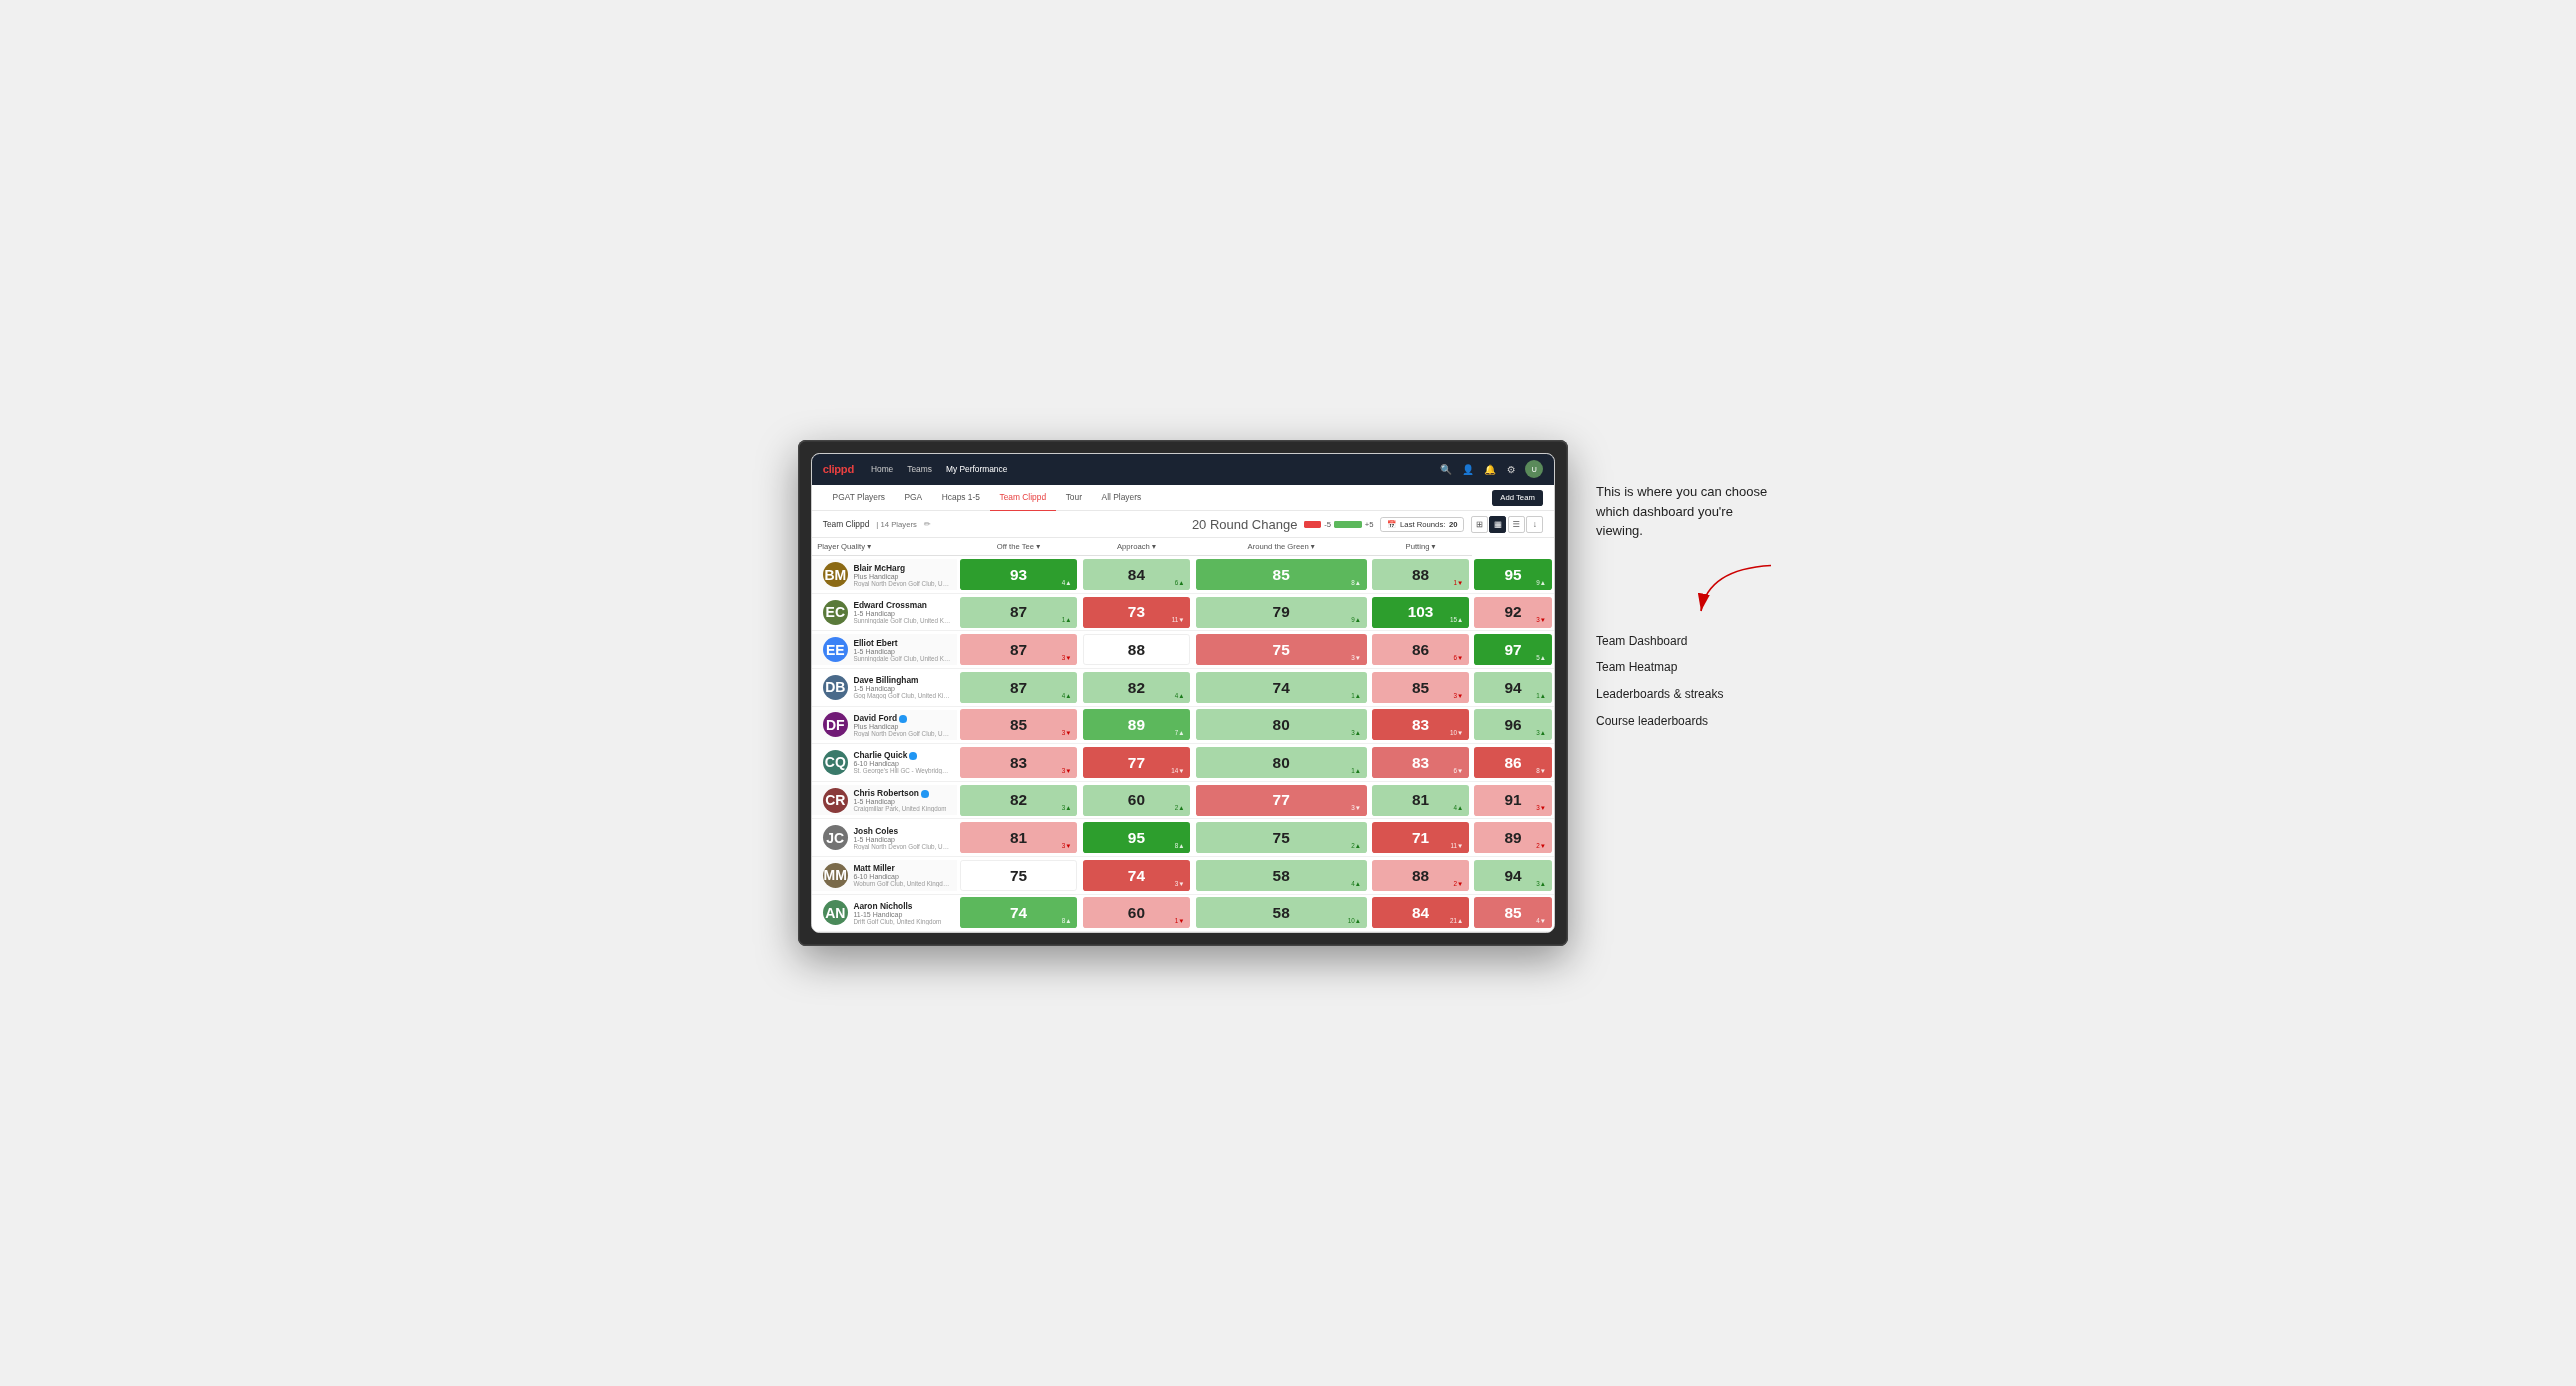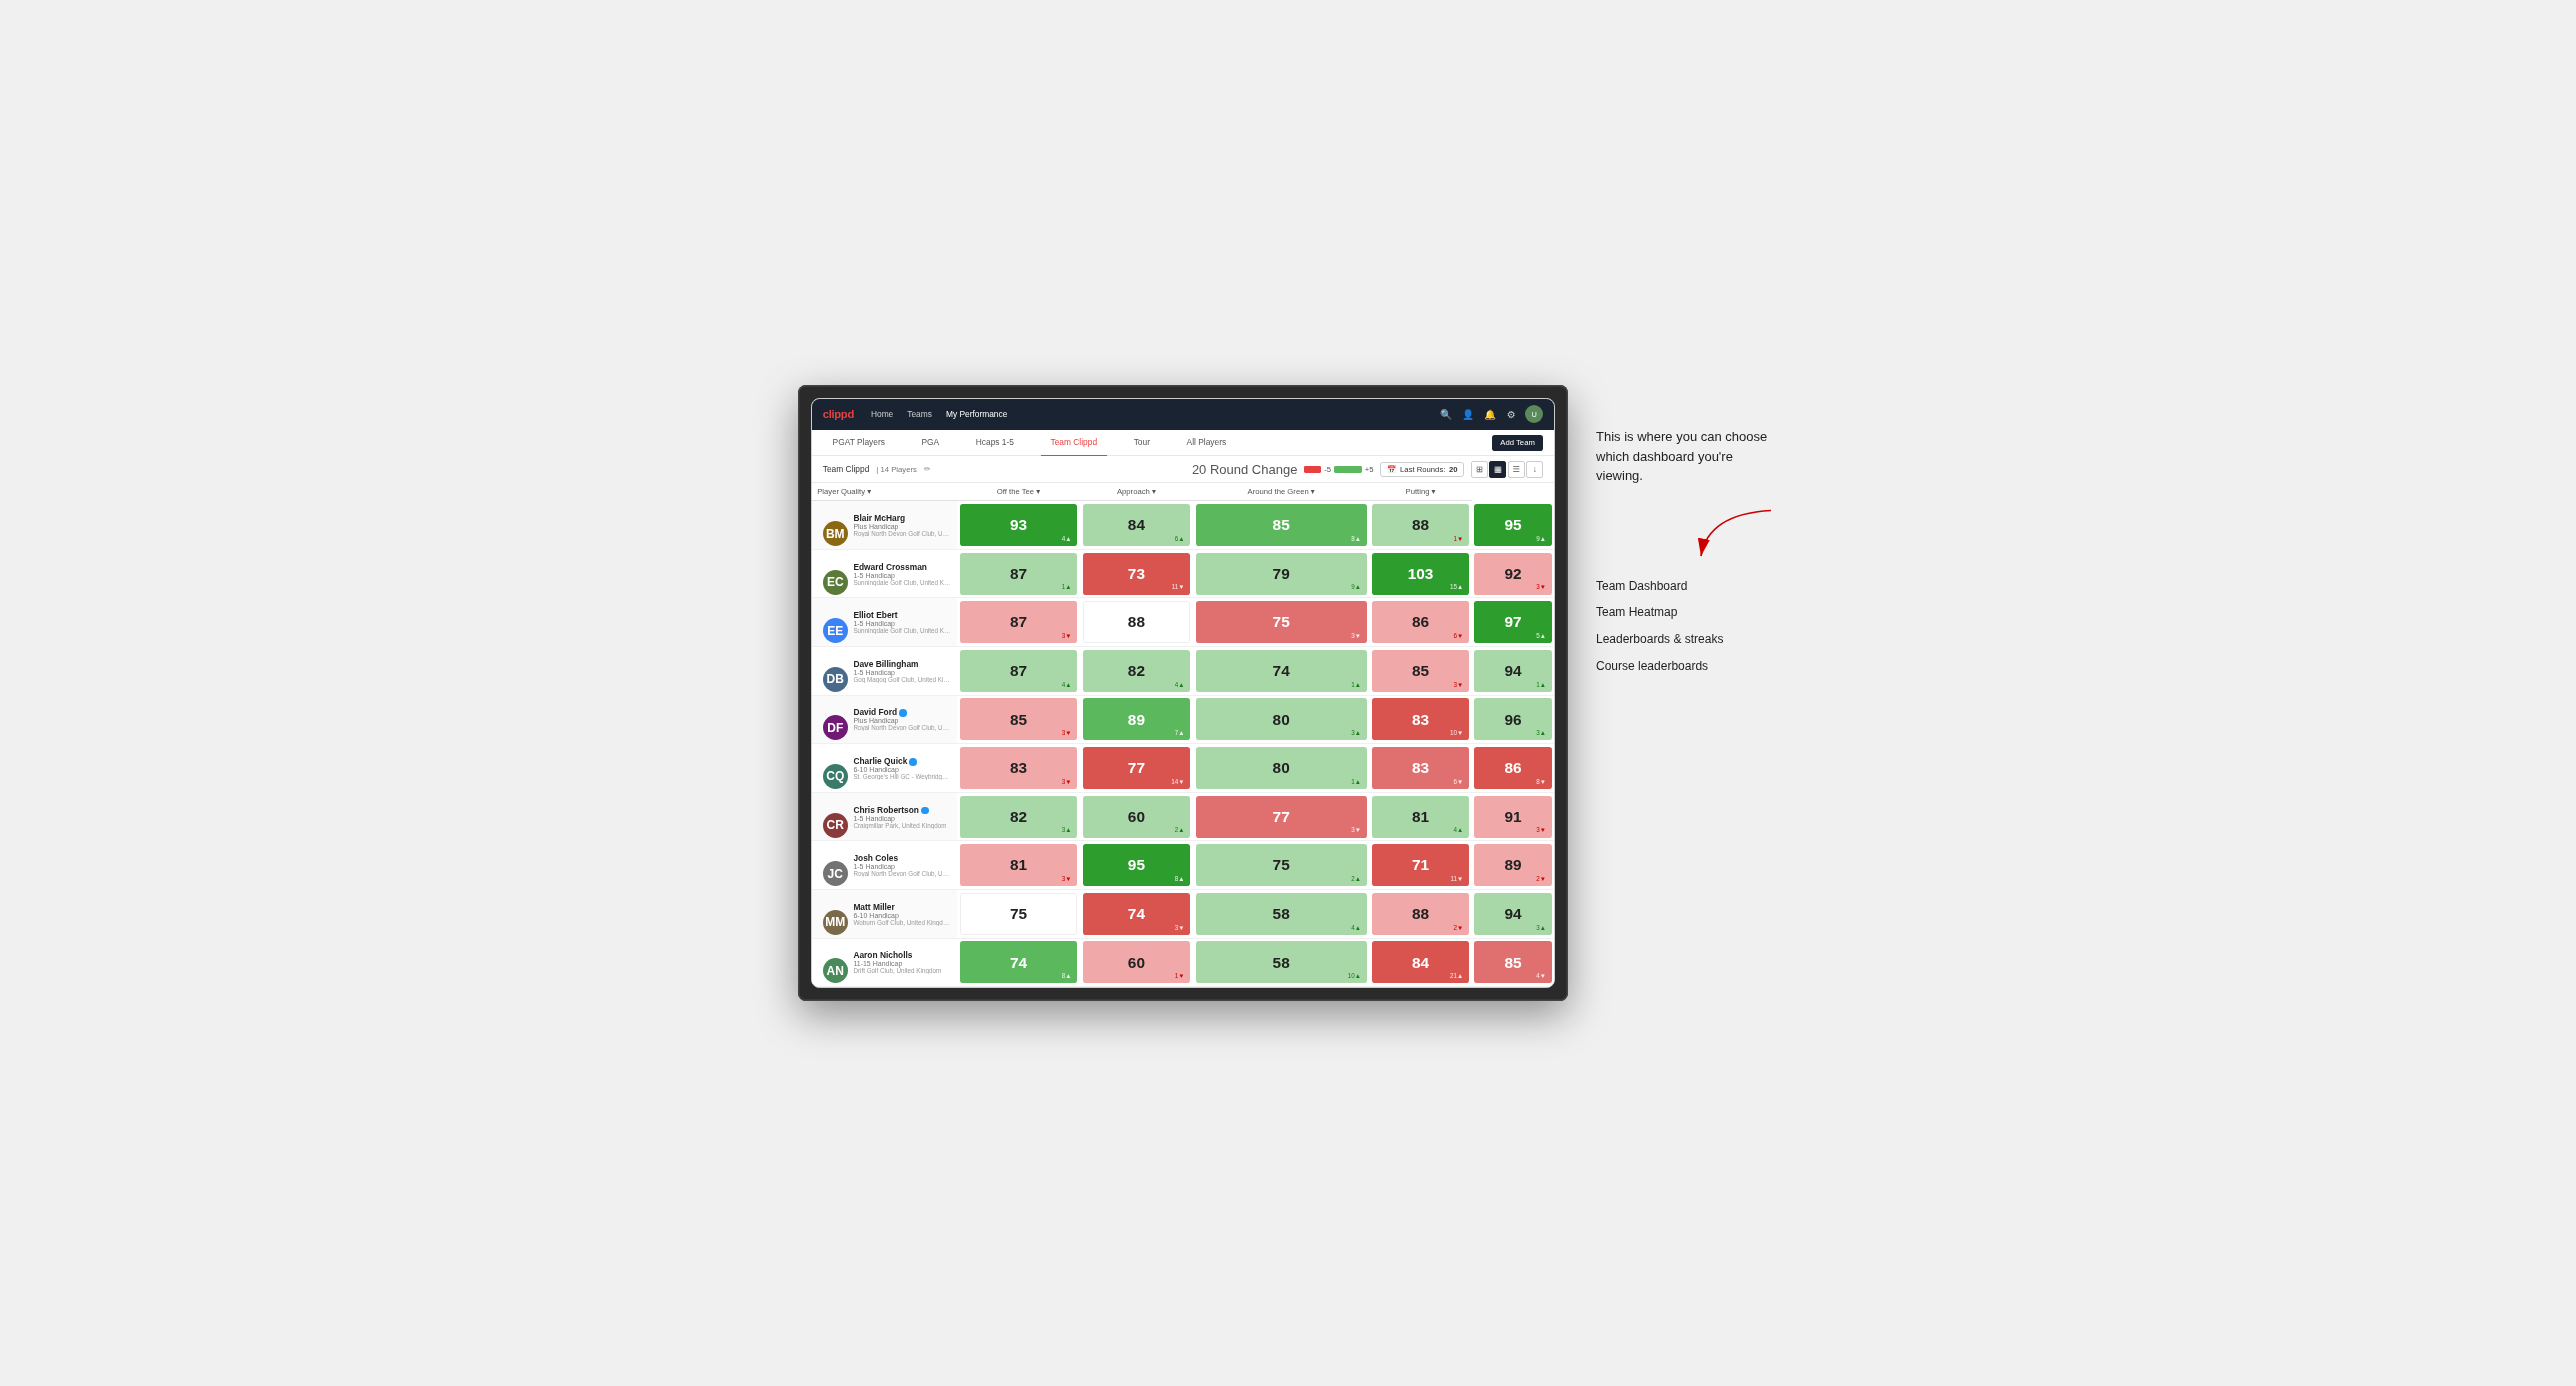--- a/index.html
+++ b/index.html
@@ -103,21 +103,21 @@
       border-bottom: 0.7px solid #e8e8e8;
       display: flex;
       align-items: center;
       padding: 0 11.2px;
       height: 26.6px;
       justify-content: space-between;
     }
 
     .subnav-tabs {
       display: flex;
-      gap: 17px;
+      gap: 0;
     }
 
     .subnav-tab {
       font-size: 8.4px;
       color: #555;
       padding: 0 9.8px;
       height: 26.6px;
       display: flex;
       align-items: center;
       cursor: pointer;
@@ -277,23 +277,22 @@
       width: 25px;
       height: 25px;
       border-radius: 50%;
       background: #aaa;
       flex-shrink: 0;
       overflow: hidden;
       display: flex;
       align-items: center;
       justify-content: center;
       color: #fff;
-      font-size: 12px;
+      font-size: 14px;
       font-weight: 600;
-      margin-top: 17px;
     }
 
     .player-info {
       min-width: 0;
     }
 
     .player-name {
       font-size: 8.4px;
       font-weight: 600;
       color: #222;

